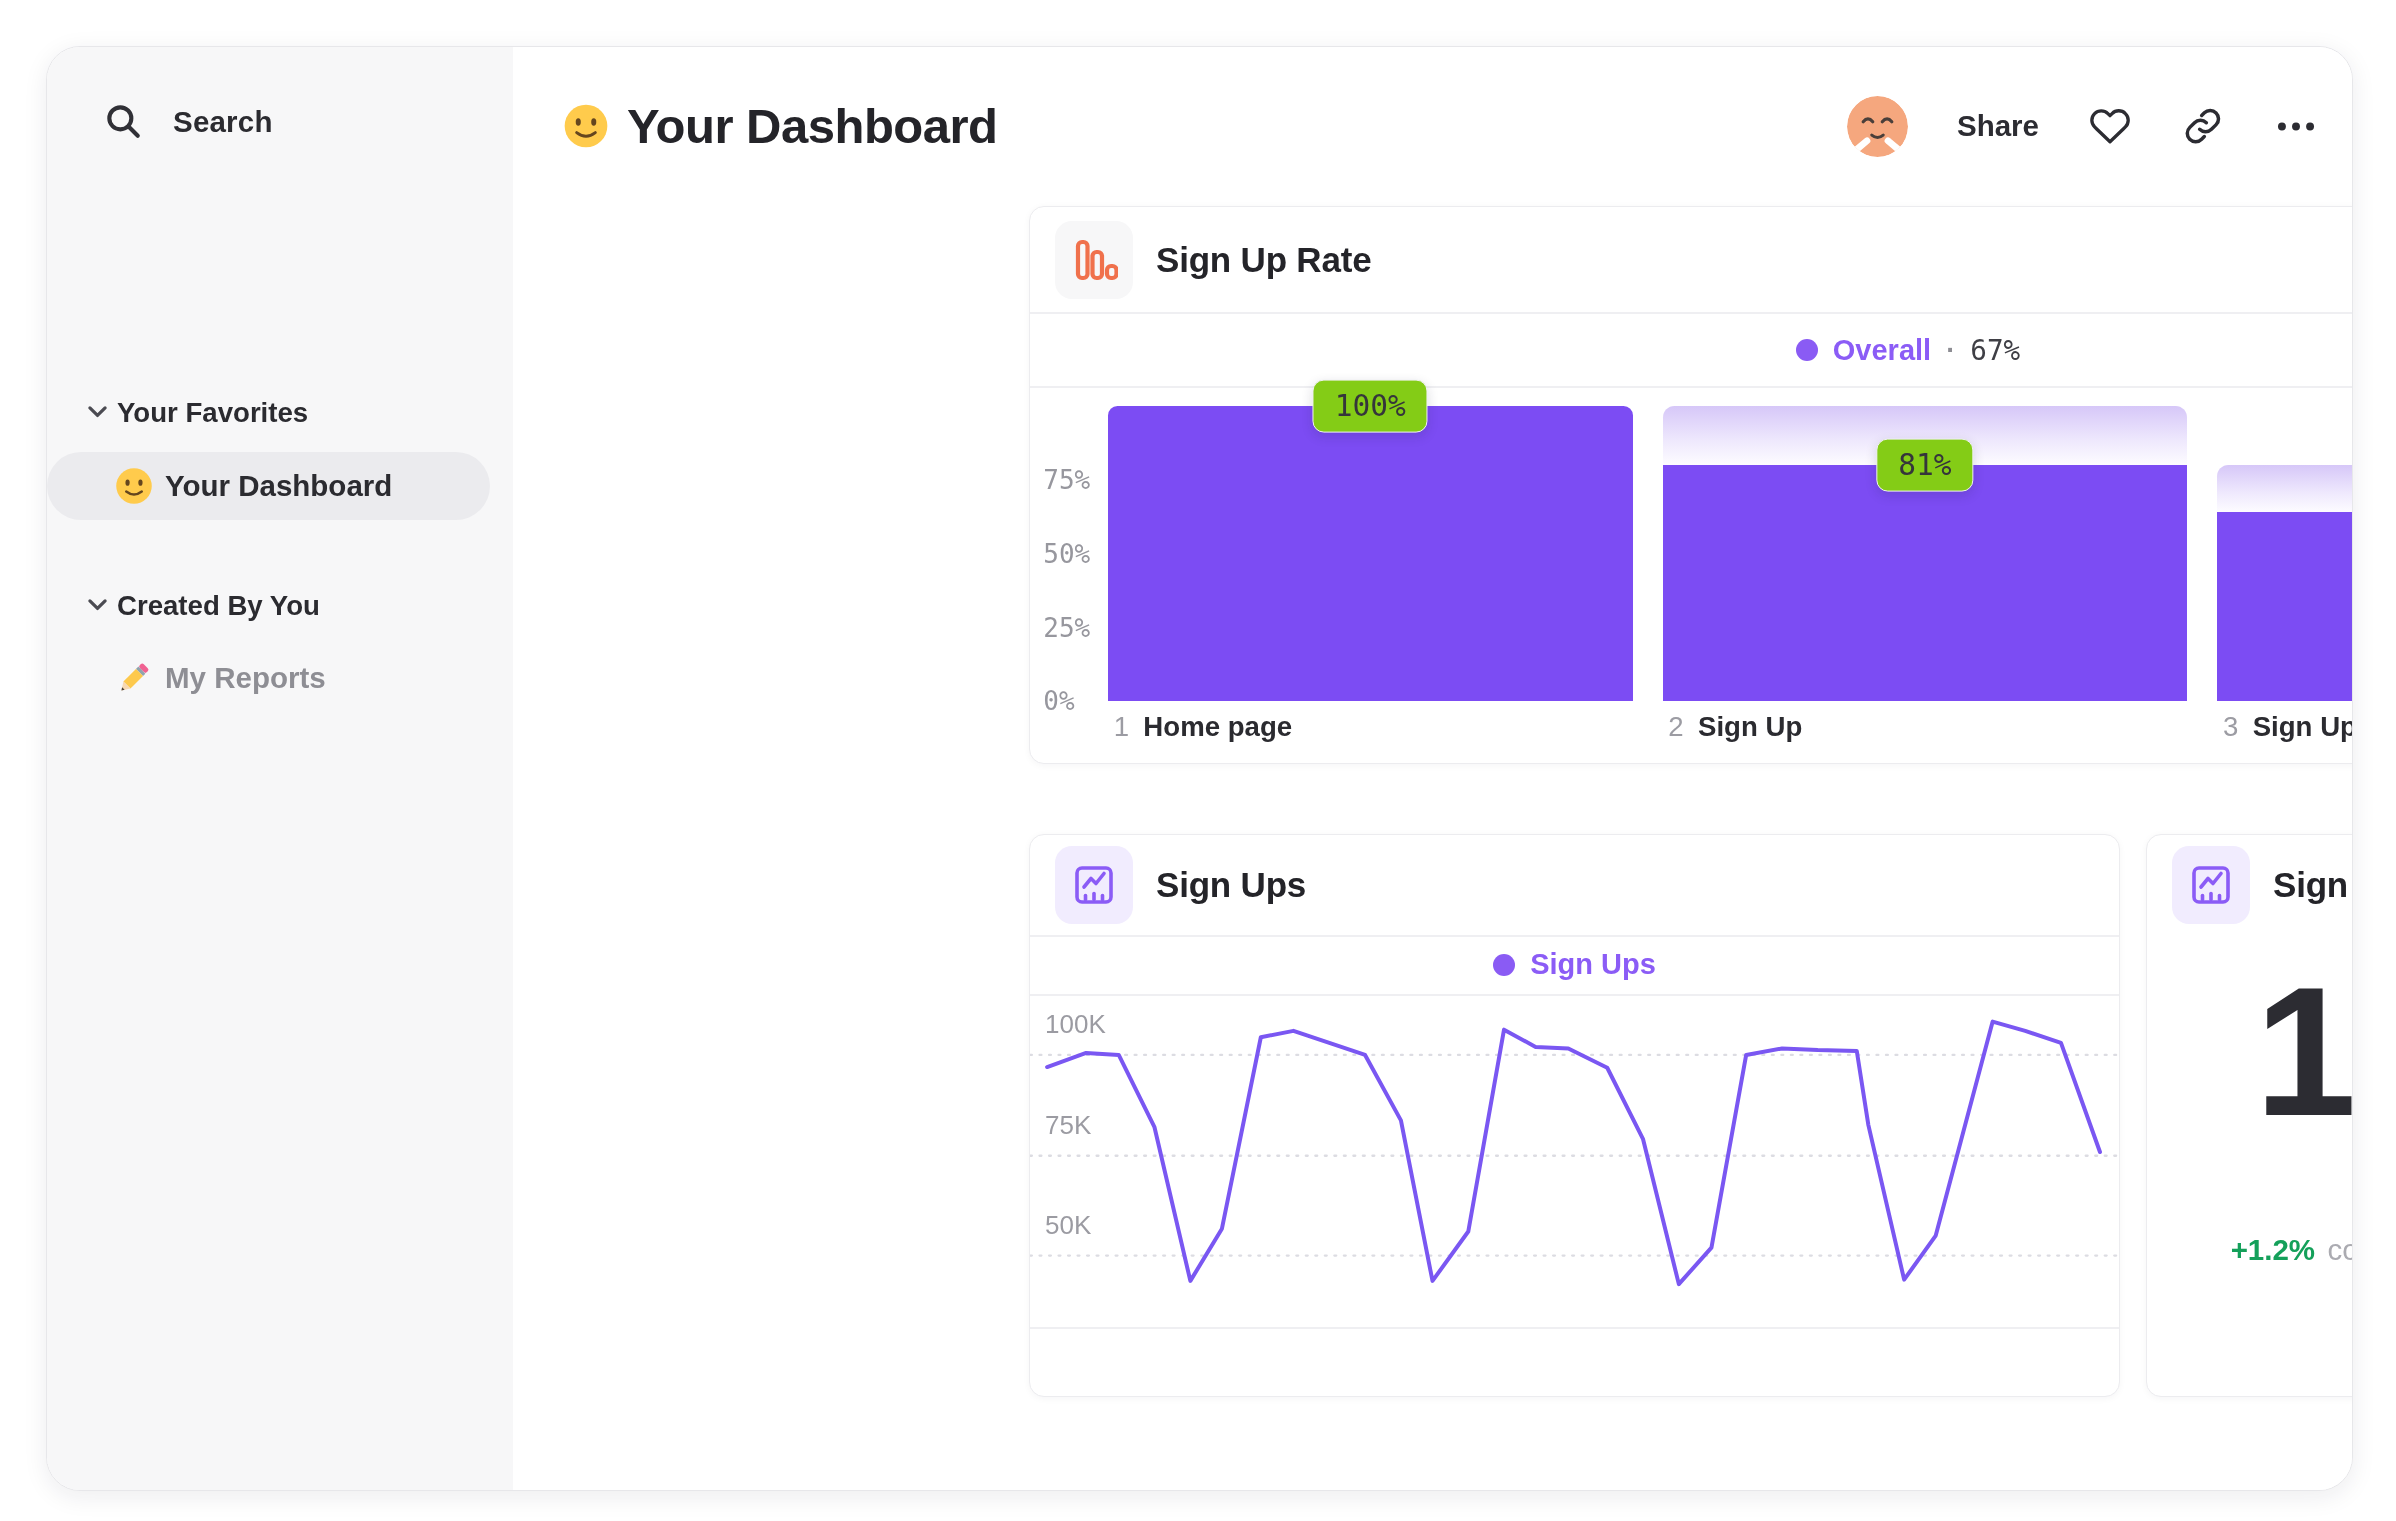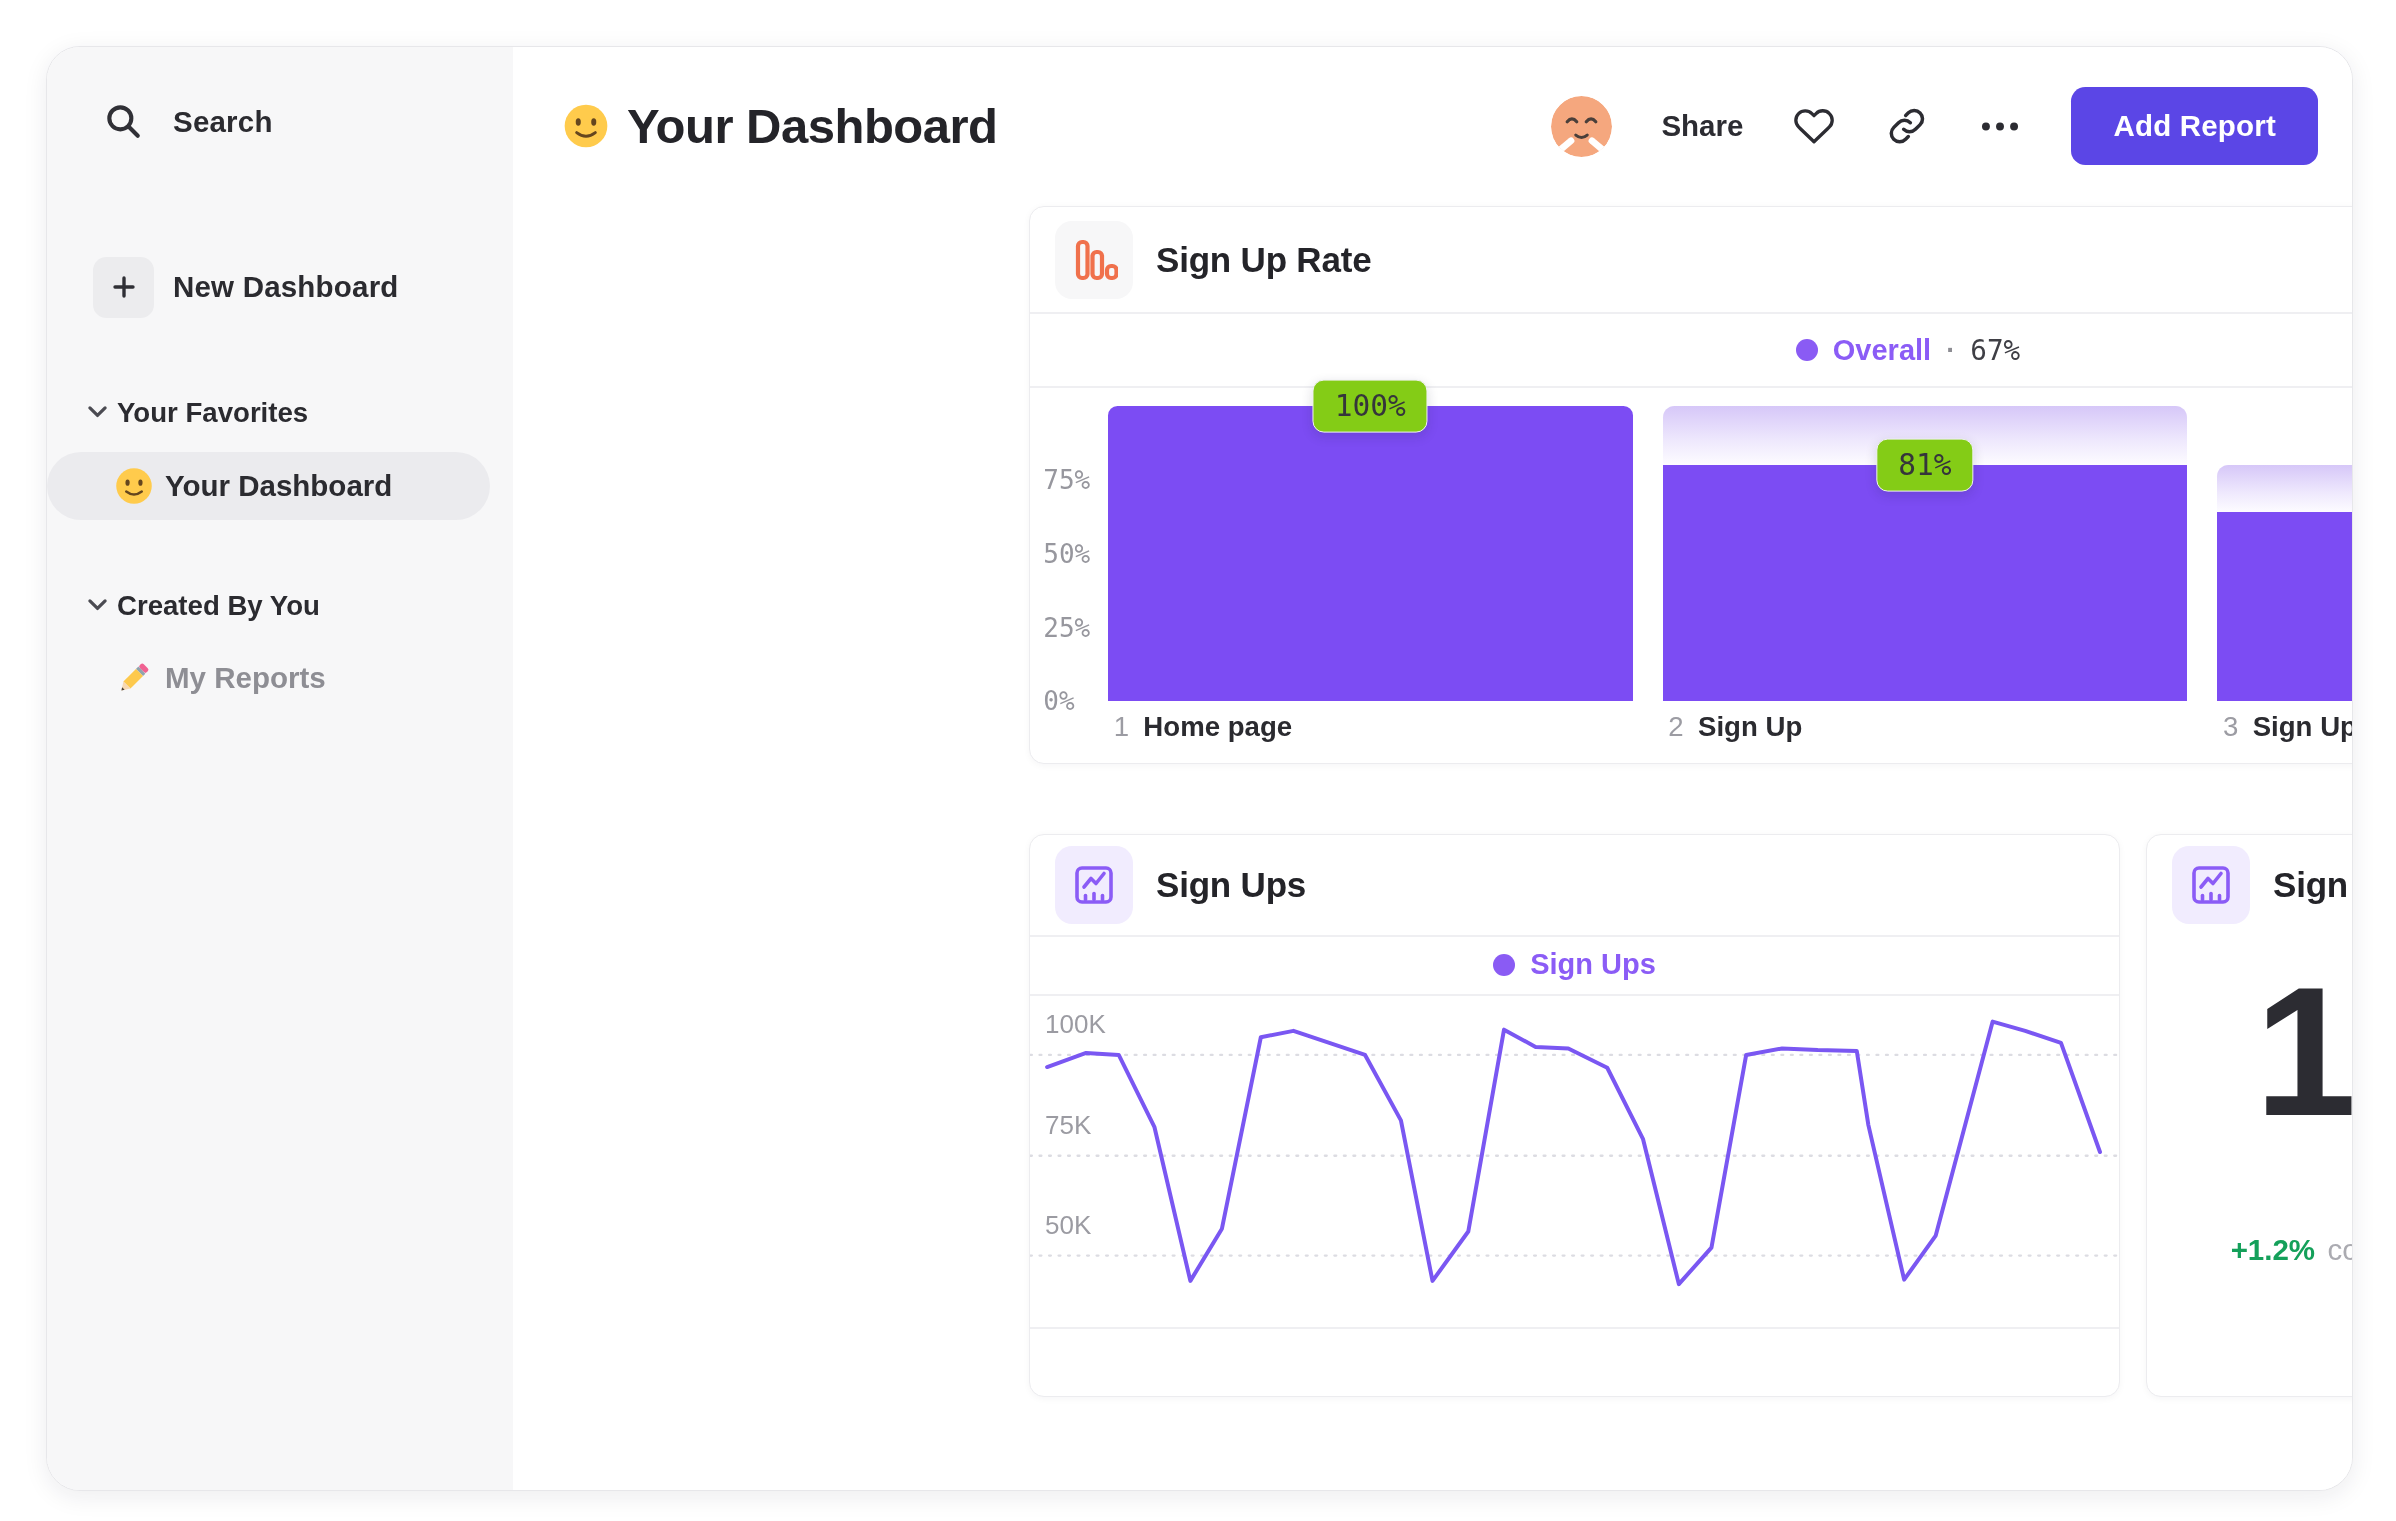--- a/index.html
+++ b/index.html
@@ -104,30 +104,20 @@
         <span class="side-ic">
           <svg width="44" height="44" viewBox="0 0 48 48" fill="none">
               <circle cx="20" cy="20" r="12" stroke="#303036" stroke-width="4.5"></circle>
               <line x1="29.5" y1="29.5" x2="39" y2="39" stroke="#303036" stroke-width="4.5" stroke-linecap="round"></line>
             </svg>
         </span>
         <span class="side-label">Search</span>
       </div>
 
 
-      <div class="side-row" style="top:198px;height:84px;">
-        <span class="side-ic">
-          <span class="plusbox">
-            <svg width="36" height="36" viewBox="0 0 48 48" fill="none">
-                <path d="M24 12v24M12 24h24" stroke="#2f2f35" stroke-width="4.5" stroke-linecap="round"></path>
-              </svg>
-          </span>
-        </span>
-        <span class="side-label">New Dashboard</span>
-      </div>
 
       <div class="section-head" style="top:335px;">
         <span class="chev">
           <svg width="21" height="13.3" viewBox="0 0 22 14" fill="none">
               <polyline points="3 3 11 11 19 3" stroke="#4b4b52" stroke-width="3.4" stroke-linecap="round" stroke-linejoin="round"></polyline>
             </svg>
         </span>
         <span class="sec-label">Your Favorites</span>
       </div>
 
@@ -204,21 +194,20 @@
                 <path d="M14 10a5 5 0 0 0-7.07 0L4.1 12.83a5 5 0 1 0 7.07 7.07L12.8 18.3"></path>
               </svg>
           </span>
           <span class="hicon">
             <svg width="44" height="15" viewBox="0 0 46 16">
                 <circle cx="8" cy="8" r="4.2" fill="#2c2c32"></circle>
                 <circle cx="23" cy="8" r="4.2" fill="#2c2c32"></circle>
                 <circle cx="38" cy="8" r="4.2" fill="#2c2c32"></circle>
               </svg>
           </span>
-          <button class="add-report">Add Report</button>
         </div>
       </div>
 
       <section class="card" id="funnel-card">
         <div class="card-head">
           <span class="icon-box gray">
             <svg width="48" height="48" viewBox="0 0 48 48" fill="none" stroke="#f0714c" stroke-width="4.2">
                 <rect x="8" y="6" width="9.5" height="36" rx="4"></rect>
                 <rect x="22.5" y="16" width="9.5" height="26" rx="4"></rect>
                 <rect x="37" y="30" width="9.5" height="12" rx="4"></rect>

